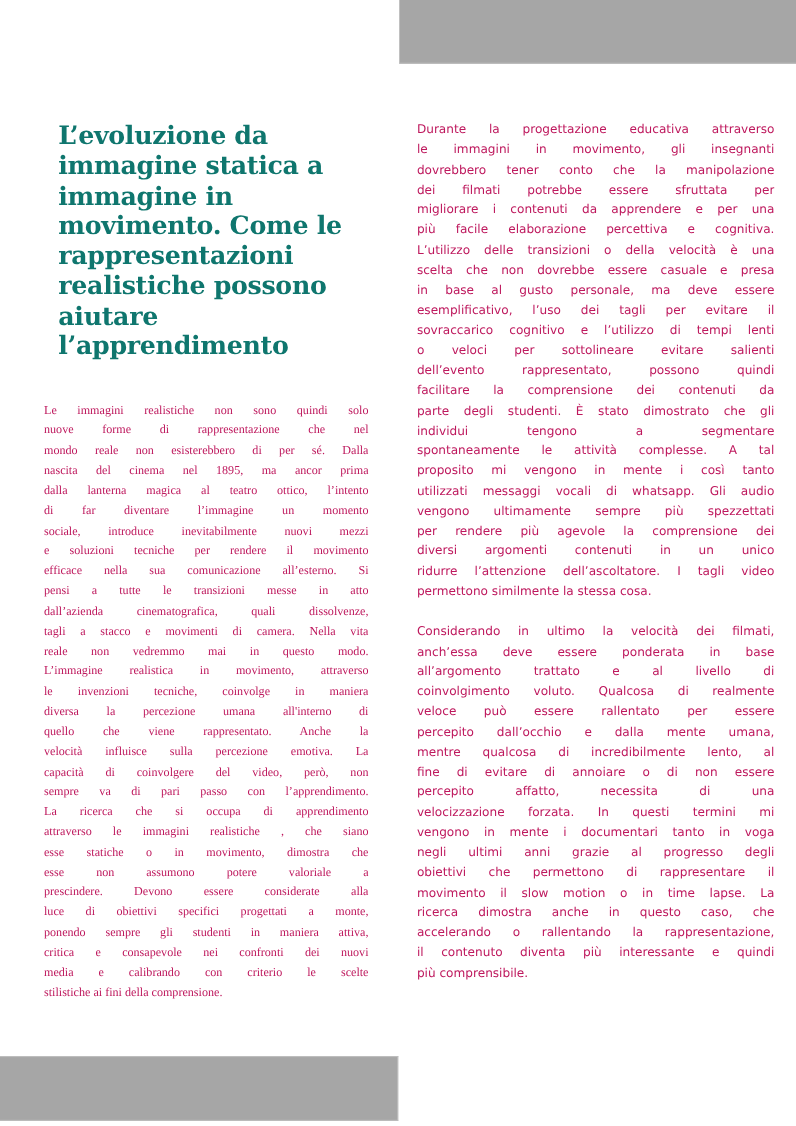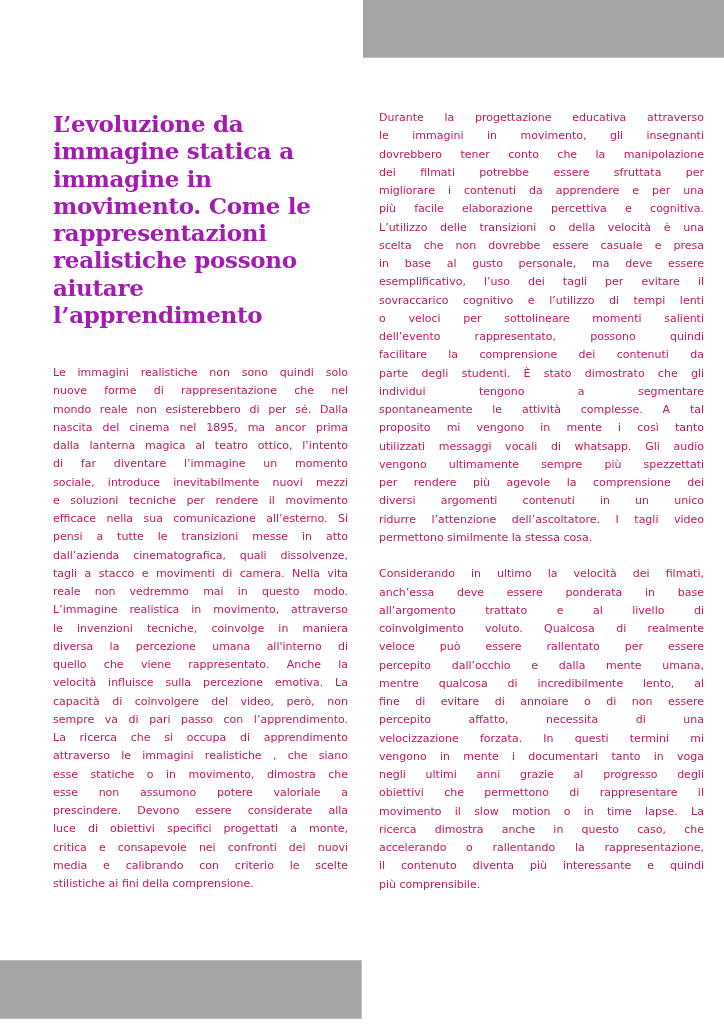--- a/index.html
+++ b/index.html
@@ -36,43 +36,44 @@
     .title {
       position: absolute;
       left: 53px;
       top: 110px;
       width: 300px;
       margin: 0;
       font-family: "DejaVu Serif", serif;
       font-weight: bold;
       font-size: 23px;
       line-height: 27.3px;
-      color: #a21caf;
+      color: #0f766e;
       letter-spacing: -0.3px;
     }
     .title span {
       display: block;
       white-space: nowrap;
     }
     .col {
       position: absolute;
       font-family: "DejaVu Sans", sans-serif;
       font-size: 11px;
       line-height: 18.25px;
       color: #be185d;
       text-align: justify;
       margin: 0;
     }
     .col p {
       margin: 0;
     }
     .col-left {
-      left: 53px;
+      left: 40px;
       top: 364px;
       width: 295px;
+      font-family: Liberation Serif, serif;
     }
     .col-right {
       left: 379px;
       top: 109px;
       width: 325px;
     }
     .gap {
       height: 18.25px;
     }
     .line {
@@ -124,40 +125,41 @@
       <span class="line">quello che viene rappresentato. Anche la</span>
       <span class="line">velocità influisce sulla percezione emotiva. La</span>
       <span class="line">capacità di coinvolgere del video, però, non</span>
       <span class="line">sempre va di pari passo con l’apprendimento.</span>
       <span class="line">La ricerca che si occupa di apprendimento</span>
       <span class="line">attraverso le immagini realistiche , che siano</span>
       <span class="line">esse statiche o in movimento, dimostra che</span>
       <span class="line">esse non assumono potere valoriale a</span>
       <span class="line">prescindere. Devono essere considerate alla</span>
       <span class="line">luce di obiettivi specifici  progettati a monte,</span>
+      <span class="line">ponendo sempre gli studenti in maniera attiva,</span>
       <span class="line">critica e consapevole nei confronti dei nuovi</span>
       <span class="line">media e calibrando con criterio le scelte</span>
       <span class="line last">stilistiche ai fini della comprensione.</span>
     </p>
 </div>
 
 <div class="col col-right">
   <p id="right-para-1">
       <span class="line">Durante la progettazione educativa attraverso</span>
       <span class="line">le immagini in movimento, gli insegnanti</span>
       <span class="line">dovrebbero tener conto che la manipolazione</span>
       <span class="line">dei filmati potrebbe essere sfruttata per</span>
       <span class="line">migliorare i contenuti da apprendere e per una</span>
       <span class="line">più facile elaborazione percettiva e cognitiva.</span>
       <span class="line">L’utilizzo delle transizioni o della velocità è una</span>
       <span class="line">scelta che non dovrebbe essere casuale e presa</span>
       <span class="line">in base al gusto personale, ma deve essere</span>
       <span class="line">esemplificativo, l’uso dei tagli per evitare il</span>
       <span class="line">sovraccarico cognitivo e l’utilizzo di tempi lenti</span>
-      <span class="line">o veloci per sottolineare momenti salienti</span>
+      <span class="line">o veloci per sottolineare evitare salienti</span>
       <span class="line">dell’evento rappresentato, possono quindi</span>
       <span class="line">facilitare la comprensione dei contenuti da</span>
       <span class="line">parte degli studenti. È stato dimostrato che gli</span>
       <span class="line">individui tengono a segmentare</span>
       <span class="line">spontaneamente le attività complesse. A tal</span>
       <span class="line">proposito mi vengono in mente i così tanto</span>
       <span class="line">utilizzati messaggi vocali di whatsapp. Gli audio</span>
       <span class="line">vengono ultimamente sempre più spezzettati</span>
       <span class="line">per rendere più agevole la comprensione dei</span>
       <span class="line">diversi argomenti contenuti in un unico</span>

